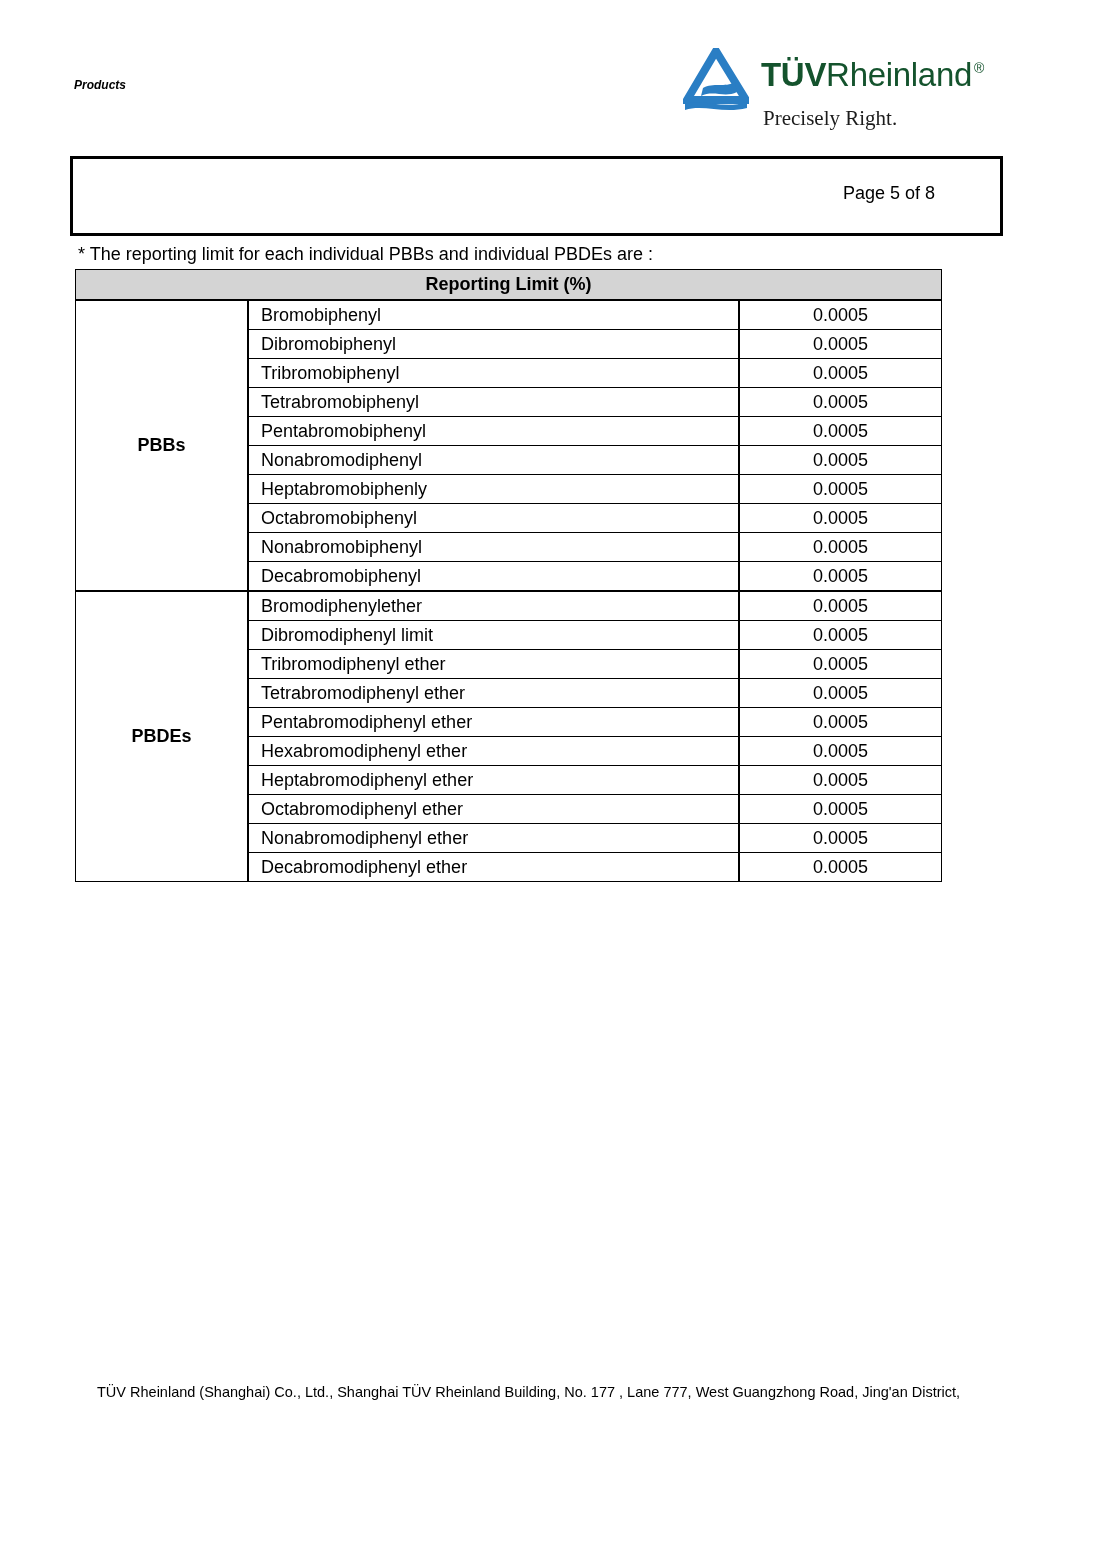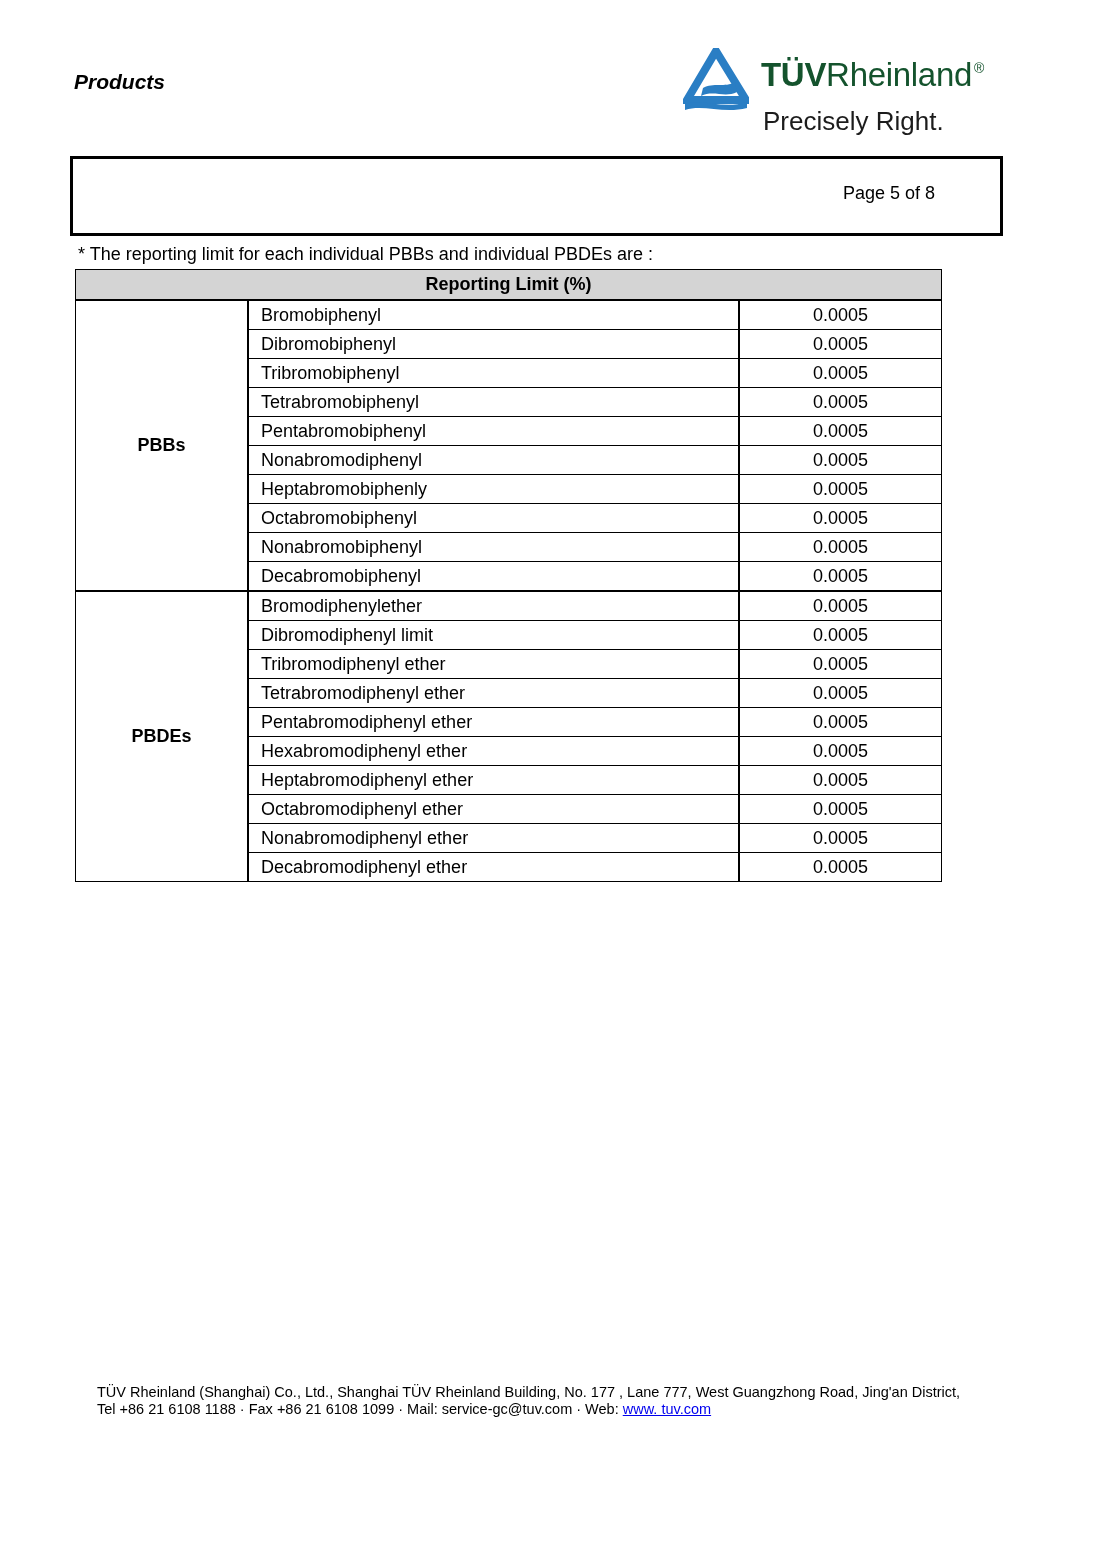--- a/index.html
+++ b/index.html
@@ -1,23 +1,23 @@
 <!DOCTYPE html>
 <html><head>
 <meta charset="utf-8">
 <style>
   html, body { margin: 0; padding: 0; background: #ffffff; }
   body { width: 1103px; height: 1559px; position: relative; font-family: "Liberation Sans", sans-serif; color: #000; overflow: hidden; }
-  .products { position: absolute; left: 74px; top: 70px; font-size: 21px; font-weight: bold; font-style: italic; }
+  .products { position: absolute; left: 74px; top: 78px; font-size: 12px; font-weight: bold; font-style: italic; }
   .logo { position: absolute; left: 683px; top: 46px; width: 330px; height: 90px; }
   .logo svg { position: absolute; left: 0; top: 2px; }
   .brand { position: absolute; left: 78px; top: 10px; font-size: 33px; color: #14532d; white-space: nowrap; letter-spacing: -0.3px; }
   .brand b { font-weight: bold; }
   .brand sup { font-size: 14px; vertical-align: top; position: relative; top: 4px; margin-left: 2px; }
-  .tagline { position: absolute; left: 80px; top: 60px; font-size: 26px; color: #1c1c1c; white-space: nowrap; }
+  .tagline { position: absolute; left: 80px; top: 60px; font-size: 21px; color: #1c1c1c; white-space: nowrap; font-family: Liberation Serif, serif; }
   .report-box { position: absolute; left: 70px; top: 156px; width: 927px; height: 74px; border: 3px solid #000; }
   .report-title { position: absolute; left: 29px; top: 24px; font-size: 25px; font-weight: bold; }
   .page-num { position: absolute; left: 770px; top: 24px; font-size: 18px; }
   .note { position: absolute; left: 78px; top: 244px; font-size: 18px; }
   table { position: absolute; left: 75px; top: 269px; width: 867px; border-collapse: collapse; font-size: 18px; }
   th { background: #d4d4d4; font-weight: bold; height: 29px; border: 1px solid #000; border-bottom: 2px solid #000; padding: 0; margin-top: 42px; }
   td { height: 28px; border: 1.5px solid #000; padding: 0; }
   td.group { font-weight: bold; text-align: center; width: 171px; border-left: 1px solid #000; }
   td.name { padding-left: 12px; width: 477px; border-left: 2px solid #000; }
   td.val { text-align: center; border-left: 2px solid #000; }
@@ -133,14 +133,13 @@
       </tr>
       <tr>
         <td class="name">Decabromodiphenyl ether</td>
         <td class="val">0.0005</td>
       </tr>
     </tbody>
 </table>
 
 <div class="footer">
   <div>TÜV Rheinland (Shanghai) Co., Ltd., Shanghai TÜV Rheinland Building, No. 177 , Lane 777, West Guangzhong Road, Jing'an District,</div>
-  <div><span>Tel +86 21 6108 1188 · Fax +86 21 6108 1099 · Mail: service-gc@tuv.com · Web: </span><a>www. tuv.com</a></div>
 </div>
 
 </body></html>

